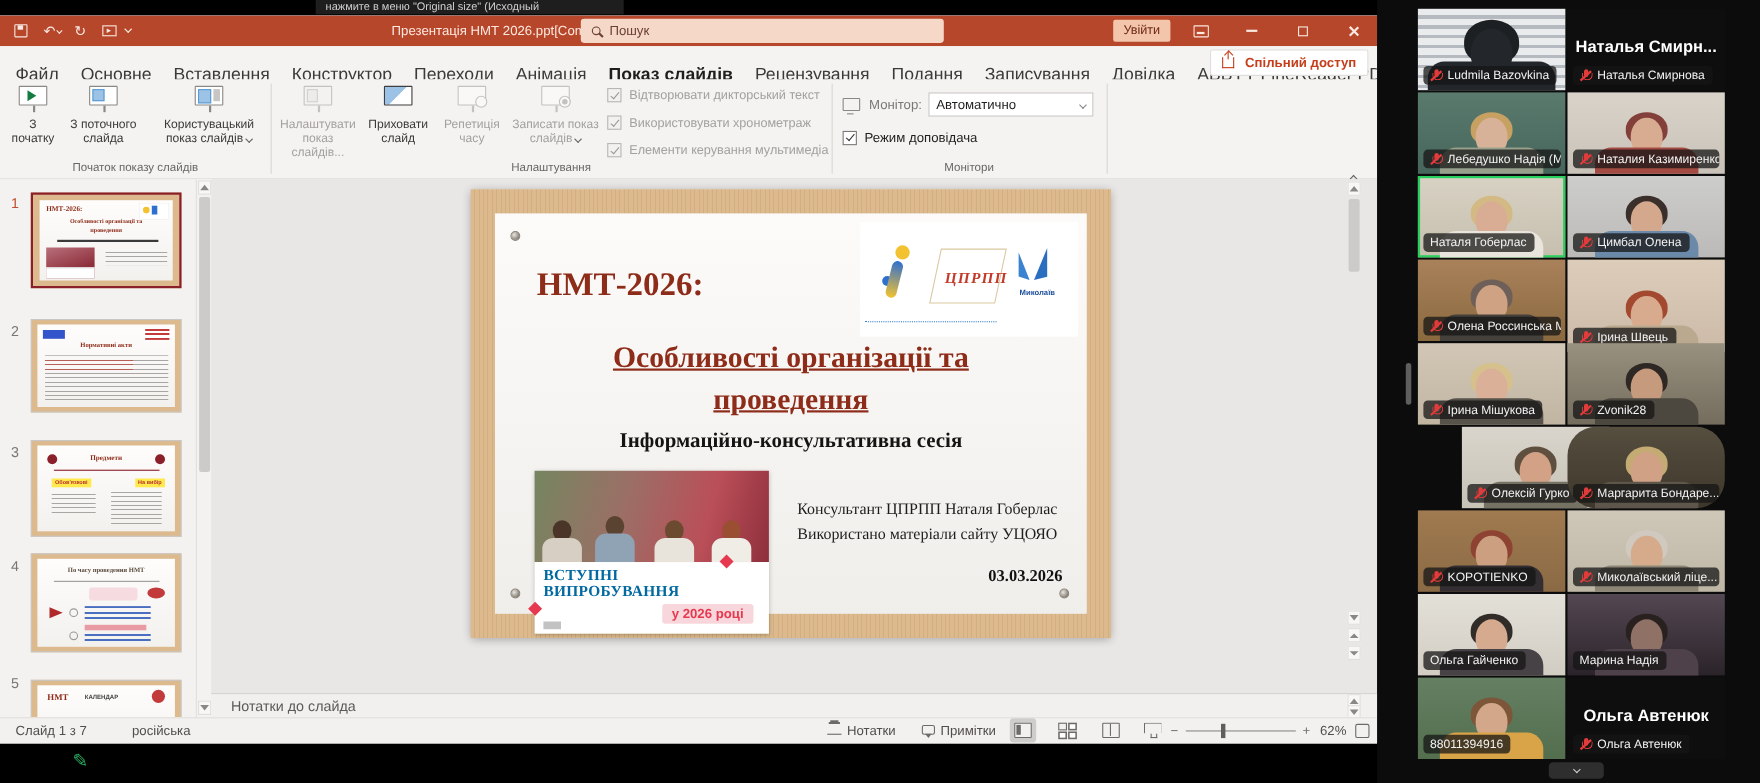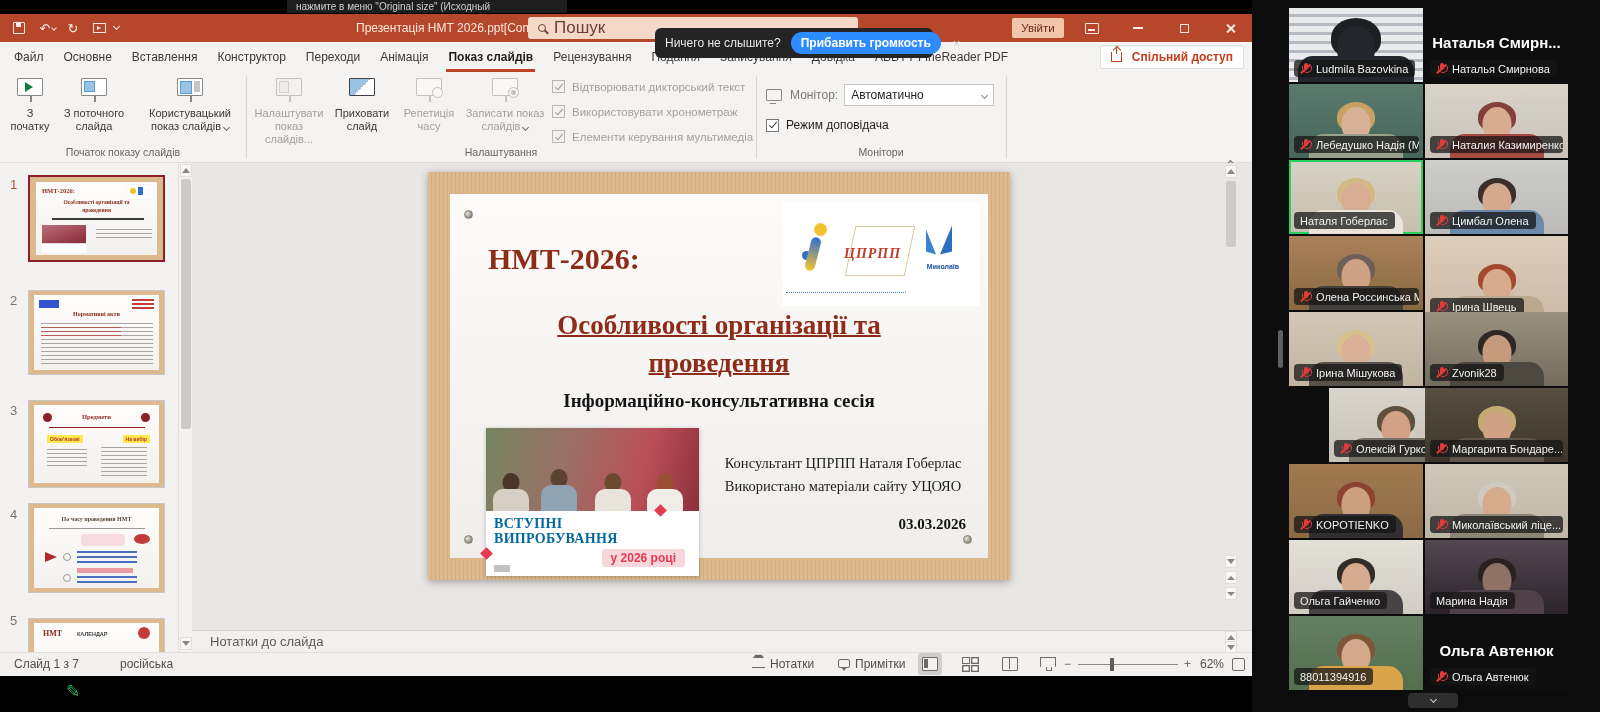--- a/index.html
+++ b/index.html
@@ -18,37 +18,37 @@
 .qat{position:absolute;top:5px;display:flex;align-items:center;color:#f7e9e3}
 .qat-ic{width:22px;height:18px;display:flex;align-items:center;justify-content:center;font-size:13px;color:#f7e9e3}
 .floppy{width:12px;height:12px;border:1.4px solid #f7e9e3;border-radius:1px;position:relative}
 .floppy::after{content:"";position:absolute;left:2px;top:0;width:5px;height:4px;background:#f7e9e3}
 .mini-scr{width:13px;height:10px;border:1.4px solid #f7e9e3;position:relative}
 .mini-scr::before{content:"";position:absolute;left:3px;top:1.5px;border-left:4px solid #f7e9e3;border-top:2.5px solid transparent;border-bottom:2.5px solid transparent}
 .chev{display:inline-block;width:5px;height:5px;border-right:1.4px solid currentColor;border-bottom:1.4px solid currentColor;transform:rotate(45deg)}
 .chev.up{transform:rotate(-135deg)}
 #title-text{position:absolute;left:356px;top:7px;font-size:12px;color:#fde9e1;white-space:nowrap}
 #search-box{position:absolute;left:528px;top:3px;width:330px;height:22px;background:#f6d8c8;border-radius:3px;
- display:flex;align-items:center;padding-left:10px;color:#6b4034;font-size:17px;gap:8px}
+ display:flex;align-items:center;padding-left:10px;color:#6b4034;font-size:12px;gap:8px}
 .mag{width:8px;height:8px;border:1.5px solid #6b4034;border-radius:50%;position:relative}
 .mag::after{content:"";position:absolute;width:5px;height:1.5px;background:#6b4034;transform:rotate(45deg);right:-4px;bottom:-1px}
 #signin{position:absolute;left:1012px;top:4px;width:52px;height:20px;background:#f3c6ac;border-radius:2px;
  color:#6e2713;font-size:11.5px;display:flex;align-items:center;justify-content:center}
 .winbtn{position:absolute;top:0;width:40px;height:28px;display:flex;align-items:center;justify-content:center;color:#fbe9e2}
 .ribopt{width:14px;height:11px;border:1.3px solid #fbe9e2;border-radius:1px;position:relative}
 .ribopt::after{content:"";position:absolute;left:2px;bottom:1.5px;width:7px;height:2.5px;background:#fbe9e2}
 .minbar{width:10px;height:1.5px;background:#fbe9e2}
 .rest{width:9px;height:9px;border:1.3px solid #fbe9e2;position:relative}
 .xx{position:relative;width:11px;height:11px}
 .xx::before,.xx::after{content:"";position:absolute;left:5px;top:0;width:1.5px;height:11px;background:#fbe9e2}
 .xx::before{transform:rotate(45deg)}.xx::after{transform:rotate(-45deg)}
 
 
 #menubar{position:absolute;left:0;top:28px;width:100%;height:30px;background:#f5f3f1;white-space:nowrap;padding-left:4px}
-.tab{display:inline-block;position:relative;padding:0 10px;line-height:30px;font-size:12px;color:#3b3a39}
+.tab{display:inline-block;position:relative;padding:12px 10px;line-height:30px;font-size:16px;color:#3b3a39}
 .tab.active{color:#1f1e1d;font-weight:bold}
 .tab.active::after{content:"";position:absolute;left:8px;right:8px;bottom:0;height:3px;background:#c0431f}
 #share-btn{position:absolute;right:8px;top:3px;height:24px;background:#fff;border:1px solid #e0dedc;border-radius:2px;
  display:flex;align-items:center;gap:10px;padding:0 10px;color:#c43e1c;font-size:12px;font-weight:bold}
 .share-ic{width:11px;height:10px;border:1.4px solid #c43e1c;border-top:none;position:relative}
 .share-ic::before{content:"";position:absolute;left:4px;top:-5px;width:1.4px;height:7px;background:#c43e1c}
 .share-ic::after{content:"";position:absolute;left:2px;top:-5px;width:5px;height:5px;border-left:1.4px solid #c43e1c;border-top:1.4px solid #c43e1c;transform:rotate(45deg)}
 
 
 #ribbon{position:absolute;left:0;top:58px;width:100%;height:91px;background:#f5f3f1;border-bottom:1px solid #e1dfdd}
@@ -108,21 +108,21 @@
 #slide-frame{position:absolute;left:428px;top:158px;width:582px;height:408px;
  background:repeating-linear-gradient(90deg,#dcba8e 0 3px,#d2ae80 3px 4px);box-shadow:0 2px 8px rgba(0,0,0,.3)}
 #slide-inner{position:absolute;left:22px;top:22px;width:538px;height:364px;background:linear-gradient(180deg,#fcfbf9,#f0eeeb);
  font-family:"Liberation Serif",serif}
 .screw{position:absolute;width:9px;height:9px;border-radius:50%;background:radial-gradient(circle at 35% 35%,#e8e6e2,#9a938a 60%,#6e675f);border:1px solid #8a8378}
 #s-heading{position:absolute;left:38px;top:48px;font-size:30px;font-weight:bold;color:#8e2c1a}
 #s-logo{position:absolute;right:8px;top:8px;width:198px;height:104px;background:#fff;display:flex;align-items:center}
 .lg-fig{position:relative;width:52px;height:70px;margin-left:10px}
 .lg-fig::before{content:"";position:absolute;left:22px;top:4px;width:13px;height:13px;border-radius:50%;background:#f2c230;box-shadow:-14px 26px 0 -2px #2f6fd0}
 .lg-fig::after{content:"";position:absolute;left:16px;top:18px;width:10px;height:34px;background:linear-gradient(180deg,#2f6fd0,#f2c230);border-radius:6px;transform:rotate(14deg)}
-.lg-diamond{position:relative;width:72px;height:60px;display:flex;align-items:center;justify-content:flex-start}
+.lg-diamond{position:relative;width:72px;height:60px;display:flex;align-items:center;justify-content:flex-end}
 .lg-diamond::before{content:"";position:absolute;left:6px;top:2px;width:58px;height:48px;border:1px solid #d9c9a0;transform:rotate(0deg) skewX(-12deg)}
 .lg-cprpp{position:relative;color:#c23a2a;font-size:14px;font-weight:bold;font-style:italic;letter-spacing:1px;font-family:"Liberation Serif",serif}
 .lg-sail{position:relative;width:54px;height:70px}
 .sailA{position:absolute;left:10px;top:12px;border-left:10px solid #3b82d0;border-top:22px solid transparent;transform:skewY(18deg)}
 .sailB{position:absolute;left:24px;top:8px;border-right:12px solid #2a6ec0;border-top:26px solid transparent;transform:skewY(-14deg)}
 .lg-city{position:absolute;left:0;top:44px;width:100%;text-align:center;font-size:7px;font-weight:bold;color:#1d4f9c;font-family:"Liberation Sans",sans-serif}
 .lg-sub{position:absolute;left:4px;bottom:12px;width:120px;border-top:1px dotted #3b82d0;font-size:4.5px;color:#3b82d0;text-align:center;padding-top:1px}
 #s-title{position:absolute;left:0;top:112px;width:100%;text-align:center;font-size:27px;font-weight:bold;color:#8e2c1a;line-height:38px}
 #s-title span{text-decoration:underline;text-decoration-thickness:2px}
 #s-sub{position:absolute;left:0;top:196px;width:100%;text-align:center;font-size:19px;font-weight:bold;color:#141414}
@@ -535,25 +535,20 @@
       <span class="vicon scrn" style="left:1040px"></span>
       <span class="sb" style="left:1064px;color:#6d6b69">−</span>
       <span id="zoom-track"></span>
       <span id="zoom-thumb"></span>
       <span class="sb" style="left:1184px;color:#6d6b69">+</span>
       <span class="sb" style="left:1200px">62%</span>
       <span id="fit-icon"></span>
     </div>
   </div>
 
-  <div id="notif">
-    <span class="ntext">Ничего не слышите?</span>
-    <span class="nbtn">Прибавить громкость</span>
-    <span class="nclose">×</span>
-  </div>
 
   <div id="pencil">✎</div>
 
   <div id="zoompanel">
     <div id="zp-scroll"></div>
     <div id="tiles-host">
         <div class="ztile big" style="left: 37px; top: 8px; width: 134px; height: 74px; background: linear-gradient(rgb(214, 217, 219), rgb(185, 191, 196));">
           <div class="bgblinds"></div>
           <div class="pers">
             <div class="hair" style="background: rgb(29, 32, 35);"></div>
@@ -683,21 +678,21 @@
             <div class="head" style="background: rgb(210, 161, 134);"></div>
             <div class="torso" style="background: rgb(117, 114, 99);"></div>
           </div>
           <div class="zlabel">
             <span class="micw">
               <i></i>
             </span>
             <span>Олексій Гурко</span>
           </div>
         </div>
-        <div class="ztile" style="left: 173px; top: 388px; width: 143px; height: 74px; background: linear-gradient(rgb(86, 78, 63), rgb(61, 55, 43));">
+        <div class="ztile" style="left: 173px; top: 388px; width: 143px; height: 74px; background: linear-gradient(rgb(86, 78, 63), rgb(61, 55, 43)); border-radius: 26px;">
           <div class="pers">
             <div class="hair" style="background: rgb(196, 171, 116);"></div>
             <div class="head" style="background: rgb(208, 161, 132);"></div>
             <div class="torso" style="background: rgb(94, 86, 74);"></div>
           </div>
           <div class="zlabel">
             <span class="micw">
               <i></i>
             </span>
             <span>Маргарита Бондаре...</span>

